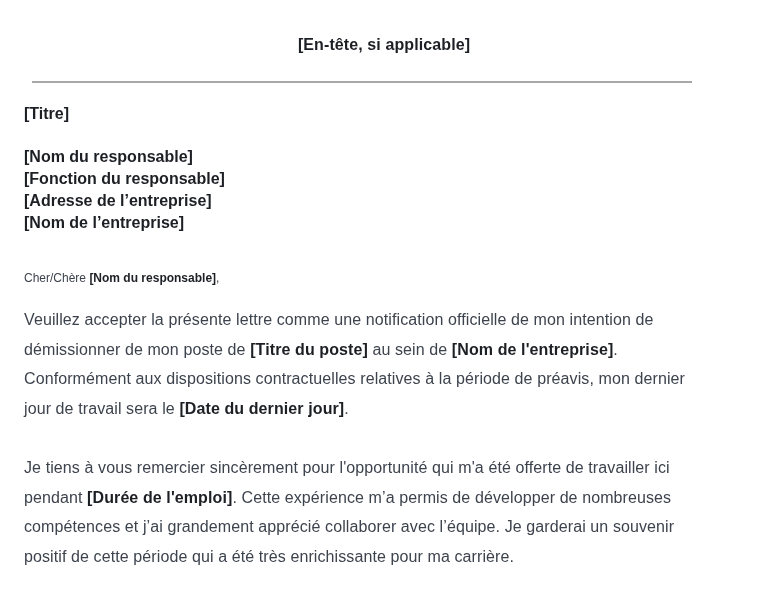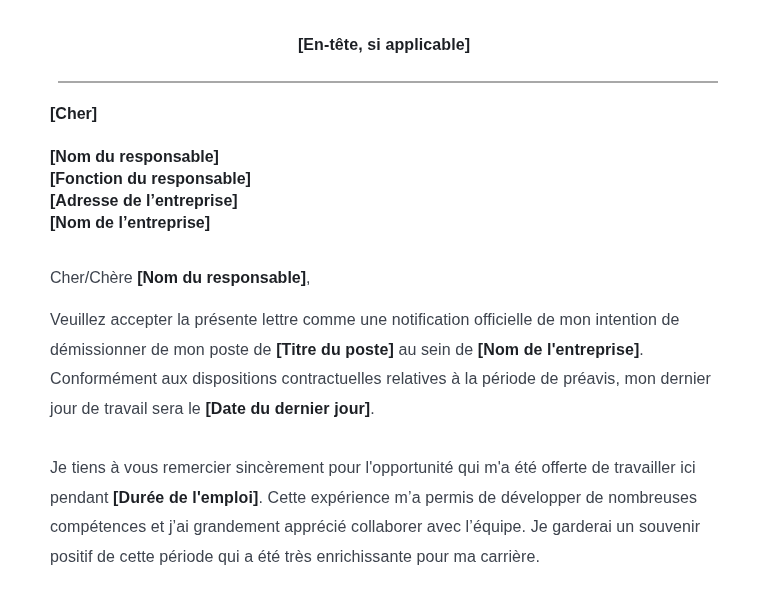--- a/index.html
+++ b/index.html
@@ -8,21 +8,21 @@
     background: #ffffff;
   }
   body {
     width: 768px;
     height: 599px;
     overflow: hidden;
     font-family: "Liberation Sans", "DejaVu Sans", sans-serif;
     -webkit-font-smoothing: antialiased;
   }
   .page {
-    padding: 0 50px;
+    padding: 0 24px;
     box-sizing: border-box;
     width: 768px;
   }
   .letter-header {
     margin-top: 36px;
     text-align: center;
     font-size: 16px;
     font-weight: 700;
     color: #1c1f24;
     letter-spacing: 0.1px;
@@ -42,21 +42,21 @@
   }
   .recipient-block {
     margin-top: 22px;
     font-size: 16px;
     font-weight: 700;
     color: #1c1f24;
     line-height: 22px;
   }
   .salutation {
     margin-top: 33px;
-    font-size: 16px;
+    font-size: 12px;
     color: #3d434d;
     line-height: 22px;
   }
   .para {
     font-size: 16px;
     color: #3d434d;
     line-height: 29.5px;
     max-width: 668px;
     letter-spacing: 0.1px;
   }
@@ -69,21 +69,21 @@
 </style>
 </head>
 <body>
 
 <div class="page">
 
   <div class="letter-header">[En-tête, si applicable]</div>
 
   <hr class="rule">
 
-  <div class="date-line">[Cher]</div>
+  <div class="date-line">[Titre]</div>
 
   <div class="recipient-block">
     <div>[Nom du responsable]</div>
     <div>[Fonction du responsable]</div>
     <div>[Adresse de l’entreprise]</div>
     <div>[Nom de l’entreprise]</div>
   </div>
 
   <div class="salutation"><span>Cher/Chère </span><span class="b">[Nom du responsable]</span><span>,</span></div>
 

